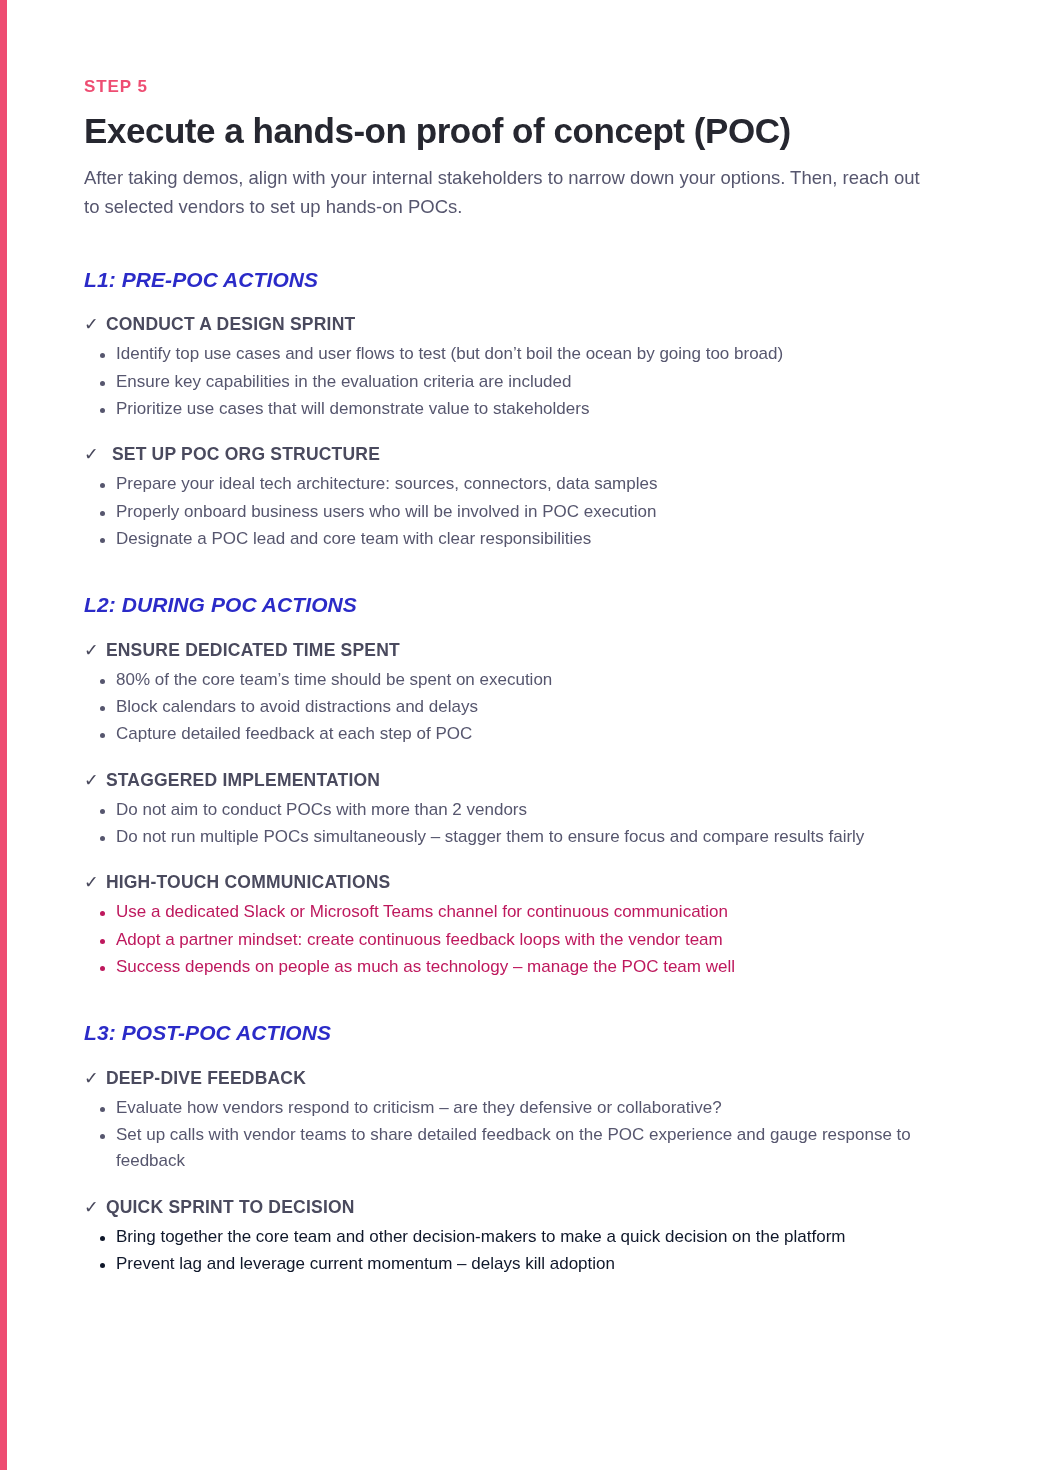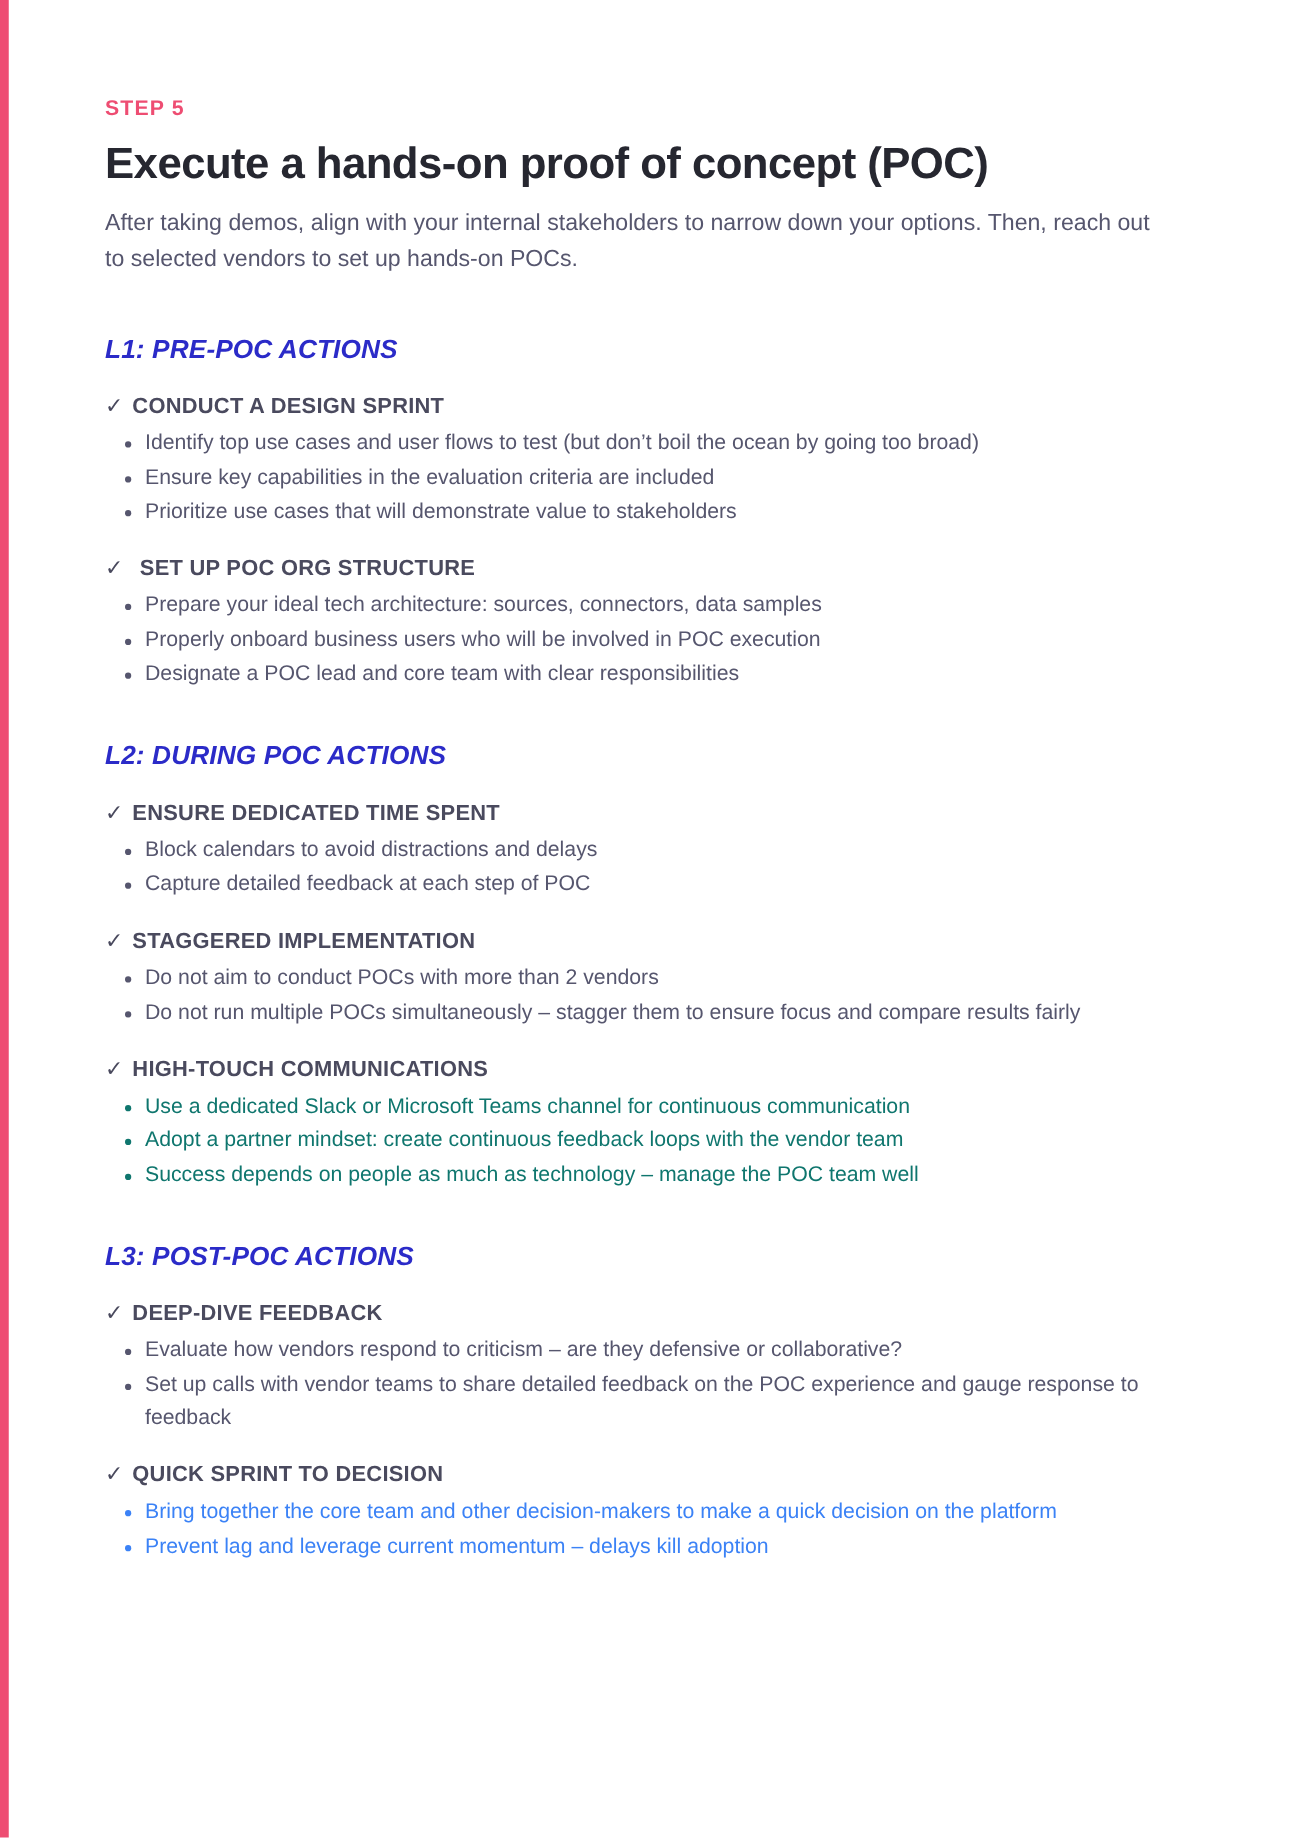--- a/index.html
+++ b/index.html
@@ -164,40 +164,41 @@
         </div>
       </div>
       <div class="section">
         <h2 class="section-heading" style="color: rgb(43, 43, 200);">L2: DURING POC ACTIONS</h2>
         <div class="group">
           <div class="group-heading" style="color: rgb(74, 74, 94);">
             <span class="check-icon">✓</span>
             <span>ENSURE DEDICATED TIME SPENT</span>
           </div>
           <ul class="bullets" style="color: rgb(86, 86, 110);">
+            <li>80% of the core team’s time should be spent on execution</li>
             <li>Block calendars to avoid distractions and delays</li>
             <li>Capture detailed feedback at each step of POC</li>
           </ul>
         </div>
         <div class="group">
           <div class="group-heading" style="color: rgb(74, 74, 94);">
             <span class="check-icon">✓</span>
             <span>STAGGERED IMPLEMENTATION</span>
           </div>
           <ul class="bullets" style="color: rgb(86, 86, 110);">
             <li>Do not aim to conduct POCs with more than 2 vendors</li>
             <li>Do not run multiple POCs simultaneously – stagger them to ensure focus and compare results fairly</li>
           </ul>
         </div>
         <div class="group">
           <div class="group-heading" style="color: rgb(74, 74, 94);">
             <span class="check-icon">✓</span>
             <span>HIGH-TOUCH COMMUNICATIONS</span>
           </div>
-          <ul class="bullets" style="color: #0f766e;">
+          <ul class="bullets" style="color: #be185d;">
             <li>Use a dedicated Slack or Microsoft Teams channel for continuous communication</li>
             <li>Adopt a partner mindset: create continuous feedback loops with the vendor team</li>
             <li>Success depends on people as much as technology – manage the POC team well</li>
           </ul>
         </div>
       </div>
       <div class="section">
         <h2 class="section-heading" style="color: rgb(43, 43, 200);">L3: POST-POC ACTIONS</h2>
         <div class="group">
           <div class="group-heading" style="color: rgb(74, 74, 94);">
@@ -207,21 +208,21 @@
           <ul class="bullets" style="color: rgb(86, 86, 110);">
             <li>Evaluate how vendors respond to criticism – are they defensive or collaborative?</li>
             <li>Set up calls with vendor teams to share detailed feedback on the POC experience and gauge response to feedback</li>
           </ul>
         </div>
         <div class="group">
           <div class="group-heading" style="color: rgb(74, 74, 94);">
             <span class="check-icon">✓</span>
             <span>QUICK SPRINT TO DECISION</span>
           </div>
-          <ul class="bullets" style="color: #3b82f6;">
+          <ul class="bullets" style="color: #0f172a;">
             <li>Bring together the core team and other decision-makers to make a quick decision on the platform</li>
             <li>Prevent lag and leverage current momentum – delays kill adoption</li>
           </ul>
         </div>
       </div>
     </div>
 
 </div>
 
 </body></html>

